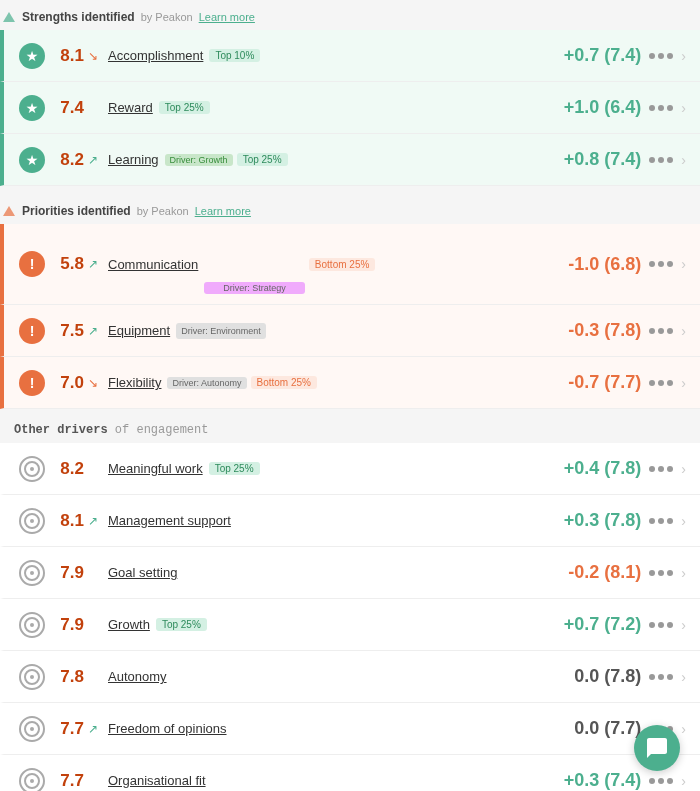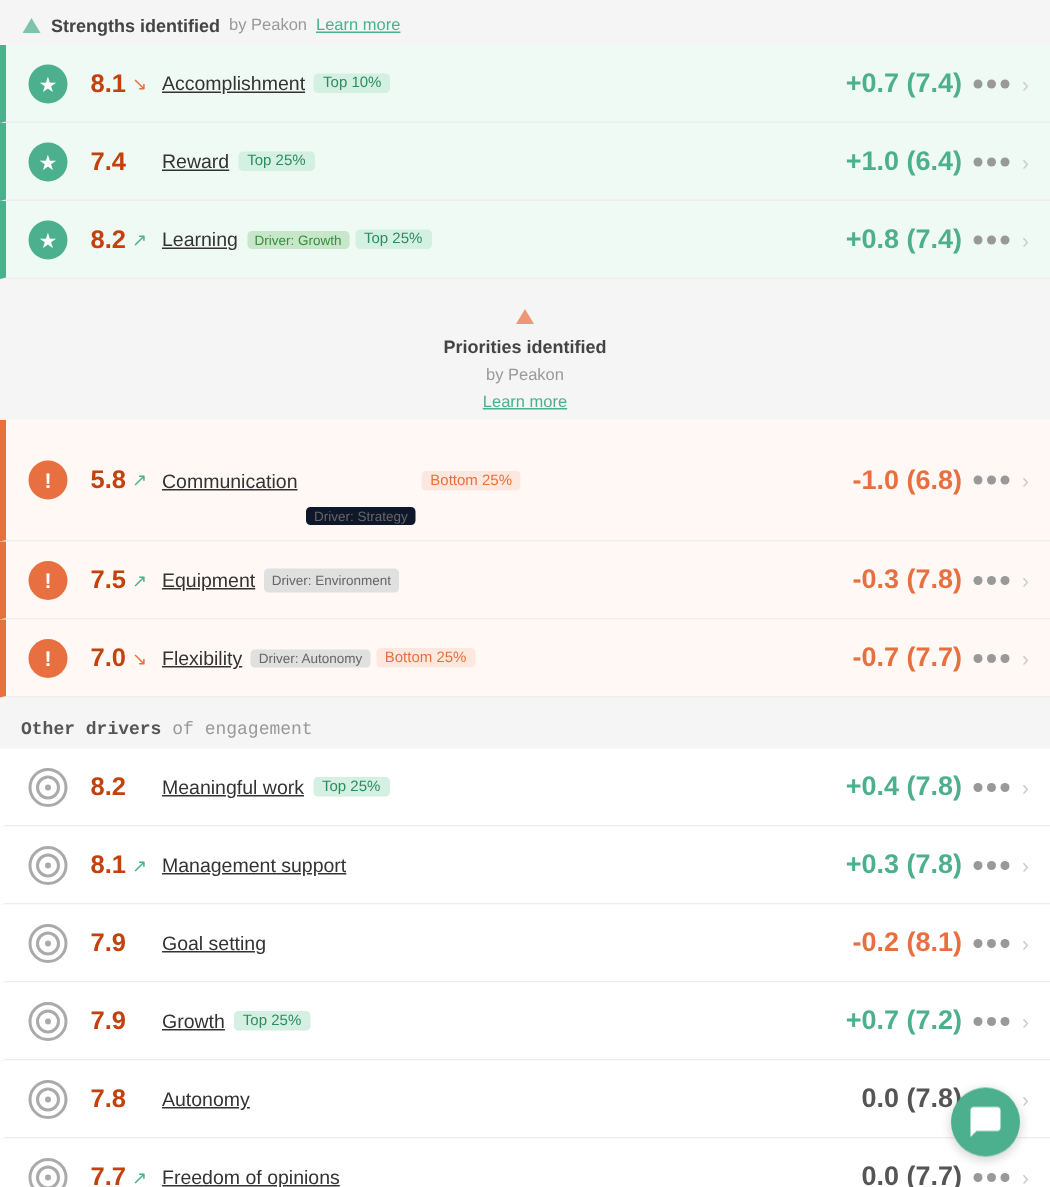--- a/index.html
+++ b/index.html
@@ -8,21 +8,21 @@
       background: #f5f5f5;
       font-size: 13px;
       color: #333;
       width: 700px;
       min-height: 791px;
     }
 
     .section-header {
       display: flex;
       align-items: center;
-      padding: 10px 14px 6px;
+      padding: 10px 2px 6px;
       gap: 6px;
       font-size: 12px;
       color: #555;
     }
     .section-header .section-title {
       font-weight: 600;
       font-size: 12px;
       color: #444;
     }
     .section-header .by-label {
@@ -300,39 +300,39 @@
   <div class="spacer"></div>
   <span class="delta delta-positive">+0.8 (7.4)</span>
   <div class="dots">
     <div class="dot"></div>
       <div class="dot"></div>
       <div class="dot"></div>
   </div>
   <span class="chevron-right">›</span>
 </div>
 
-<div class="section-header" style="margin-top:8px;flex-direction:column;">
+<div class="section-header" style="margin-top:8px;">
   <svg width="14" height="14" viewBox="0 0 14 14">
     <polygon points="7,2 13,12 1,12" fill="#e87040" opacity="0.7"></polygon>
   </svg>
   <span class="section-title">Priorities identified</span>
   <span class="by-label">by Peakon</span>
   <span class="learn-more">Learn more</span>
 </div>
 
 <div class="driver-row priority-bg orange-border">
   <div class="row-icon">
     <div class="icon-circle-orange">
       <span style="color:white;font-size:14px;font-weight:bold;">!</span>
     </div>
   </div>
   <span class="score">5.8</span>
   <span class="trend-icon arrow-up">↗</span>
   <span class="driver-name">Communication</span>
-  <span class="badge-driver" style="background:#0f172a;color:#666;font-size:9px;border-radius:3px;padding:1px 5px;margin-right:4px;margin-top:48px;">Driver: Strategy</span>
+  <span class="badge-driver" style="background:#f0abfc;color:#666;font-size:9px;border-radius:3px;padding:1px 19px;margin-right:4px;margin-top:48px;">Driver: Strategy</span>
   <span class="badge badge-orange">Bottom 25%</span>
   <div class="spacer"></div>
   <span class="delta delta-negative">-1.0 (6.8)</span>
   <div class="dots">
     <div class="dot"></div>
       <div class="dot"></div>
       <div class="dot"></div>
   </div>
   <span class="chevron-right">›</span>
 </div>

